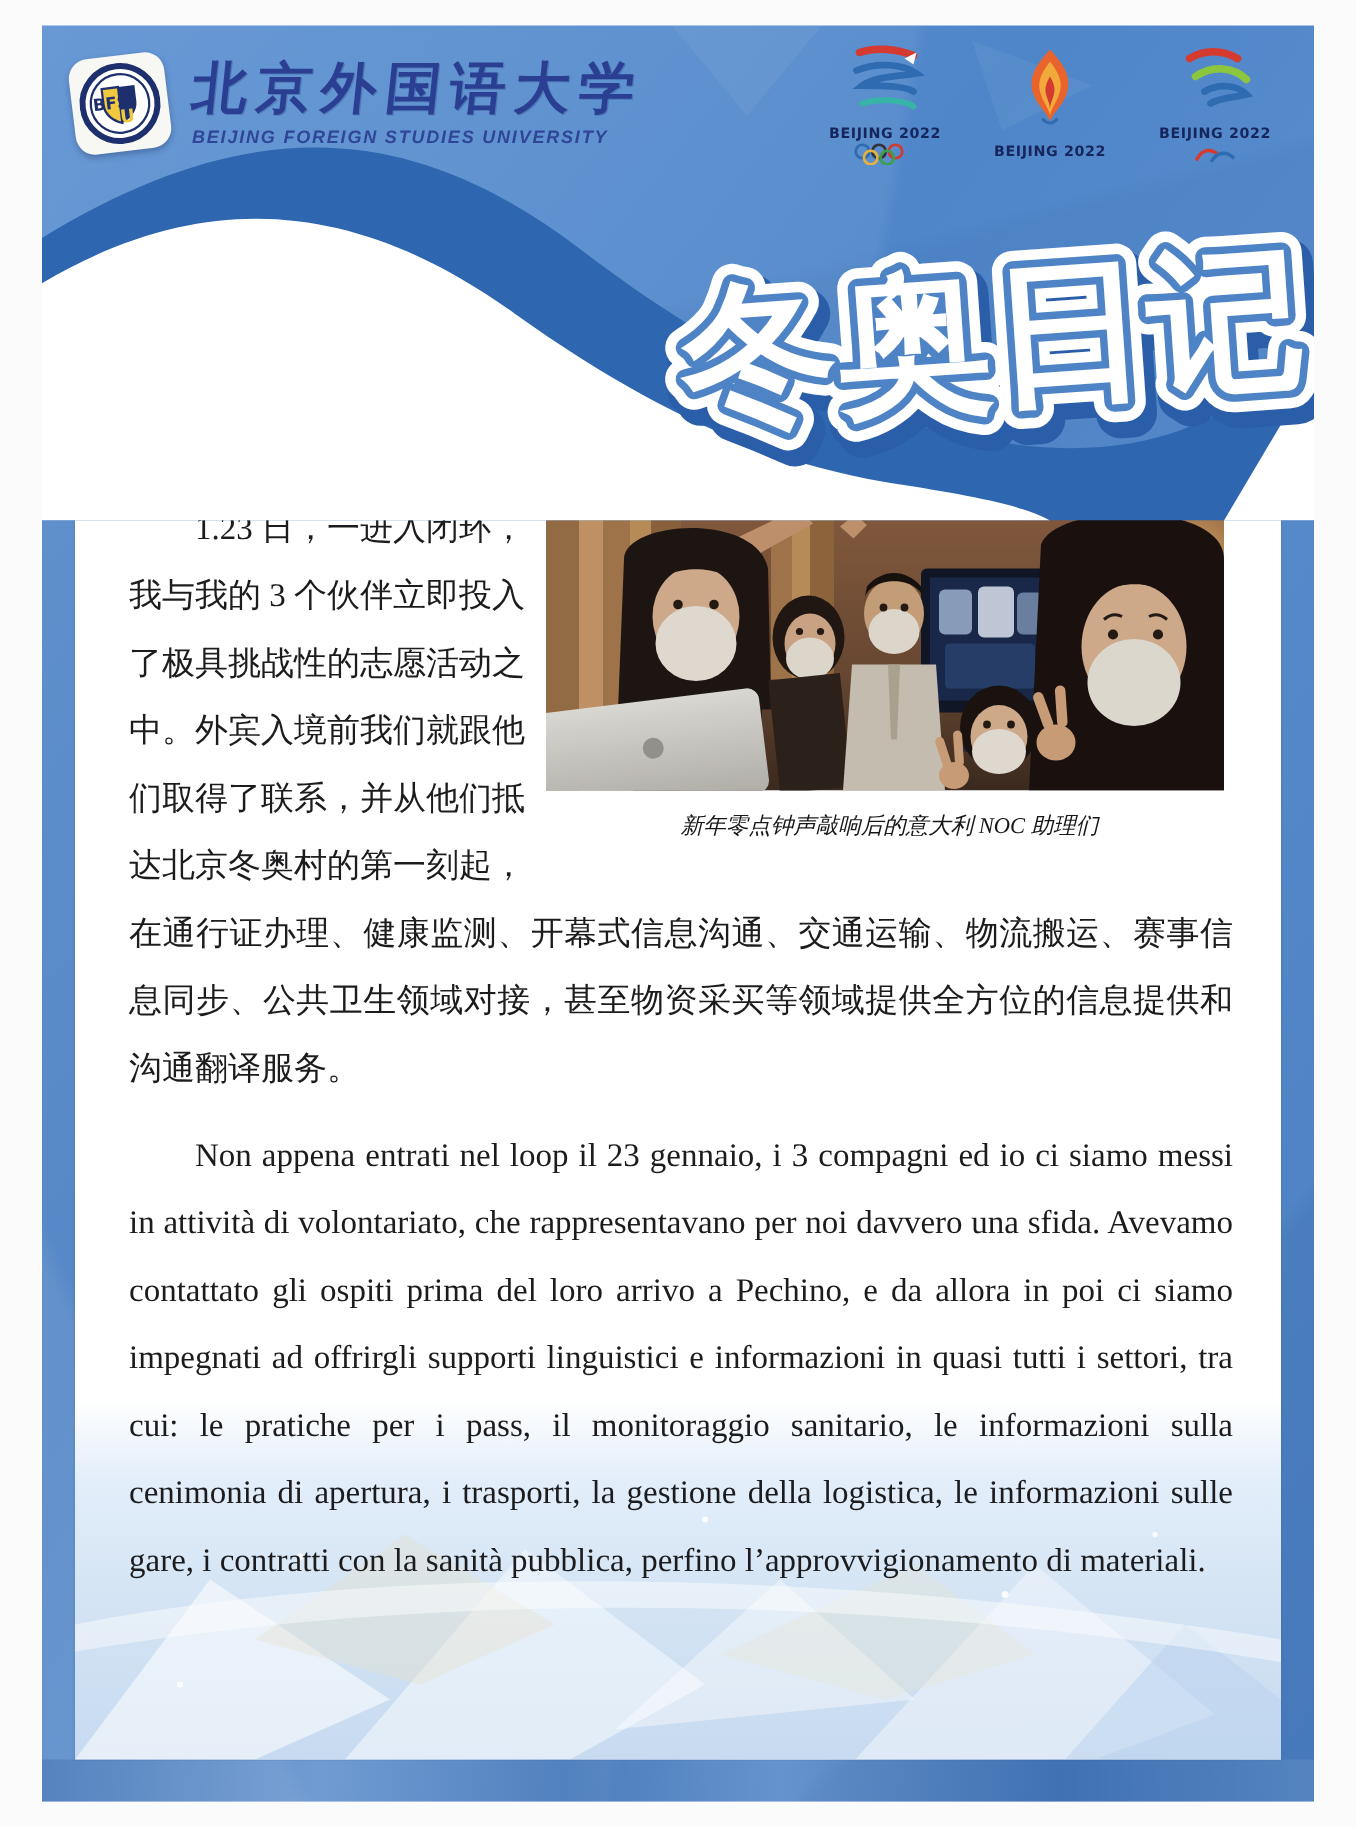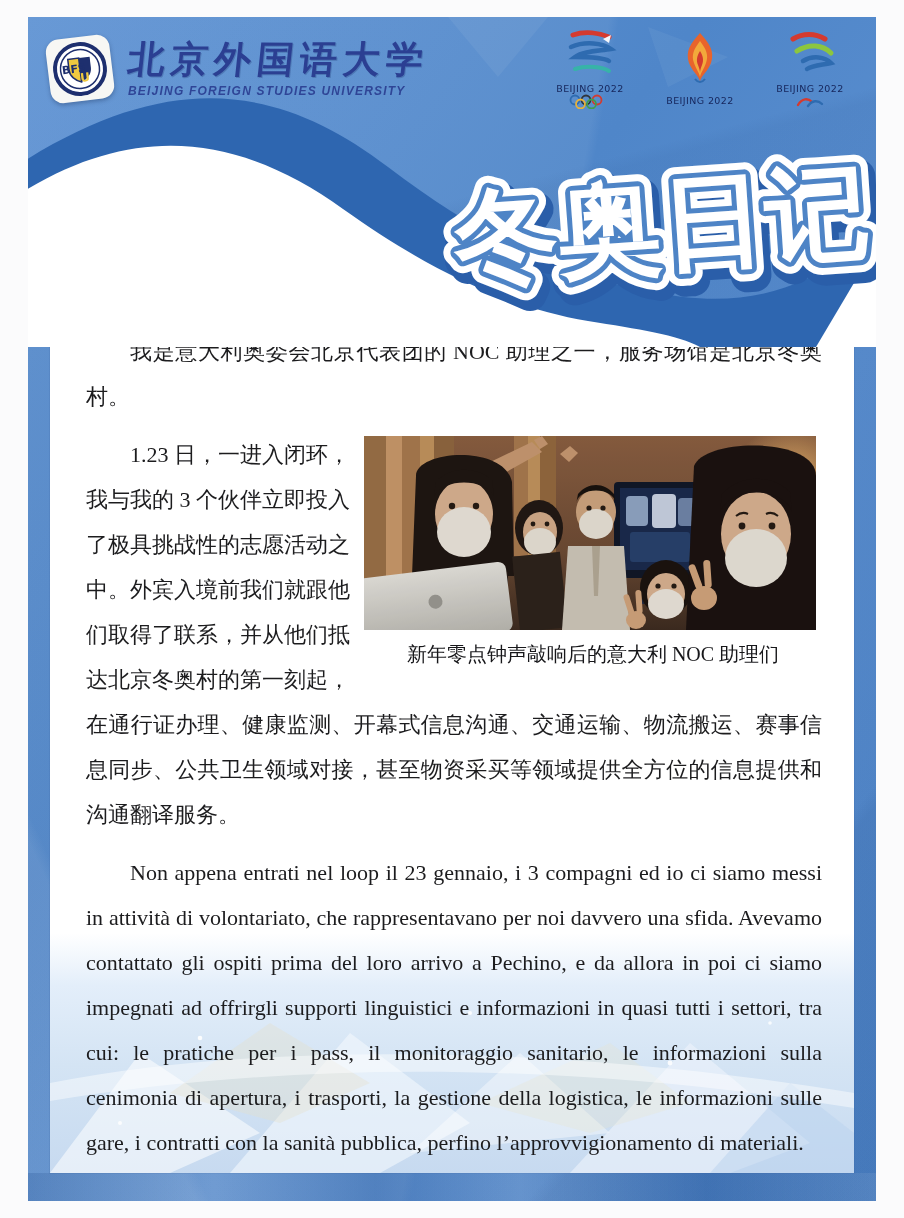--- a/index.html
+++ b/index.html
@@ -41,31 +41,31 @@
   .uni-names { margin-left:16px; padding-top:2px; color:#2b3f92; }
   .uni-zh {
     font-size:37px; line-height:42px; font-weight:bold; letter-spacing:6px;
     transform:skewX(-6deg); text-shadow:1px 1px 0 rgba(20,40,100,.25);
   }
   .uni-en { font-size:12px; line-height:14px; letter-spacing:1.2px; font-family:"Liberation Sans",sans-serif; font-weight:bold; opacity:.92; margin-top:3px;font-style:italic; }
 
   
   .olylogos { position:absolute; right:22px; top:12px; z-index:4; display:flex; gap:22px; }
   .oly { width:88px; text-align:center; color:#16265c; }
-  .oly-label { font-family:"DejaVu Sans",sans-serif; font-weight:normal; font-size:9.5px; letter-spacing:.4px; line-height:11px; }
+  .oly-label { font-family:"DejaVu Sans",sans-serif; font-weight:bold; font-size:9.5px; letter-spacing:.4px; line-height:11px; }
 
   
   .text {
     position:relative; z-index:2; padding:20px 32px 0 36px;
     font-size:22px; line-height:45px; color:#1c1c1e; text-align:justify;
   }
   .para { margin:0 0 13px 0; text-indent:2em; }
   .photo-fig { float:right; width:458px; margin:4px 0 20px 14px; text-indent:0; }
   .photo-fig svg { display:block; width:452px; height:194px; }
-  .photo-caption { text-align:center; font-size:20px; line-height:30px; margin-top:9px; text-indent:0; color:#17171a; }
+  .photo-caption { text-align:center; font-size:15px; line-height:30px; margin-top:9px; text-indent:0; color:#17171a;font-style:italic; }
 
   .ice {
     position:absolute; left:0; right:0; bottom:0; height:240px; z-index:1; overflow:hidden;
     background:linear-gradient(180deg, rgba(235,243,252,0) 0%, #e3eefa 22%, #d4e4f4 55%, #c7daf0 100%);
   }
   .ice svg { position:absolute; left:0; bottom:0; }
 </style>
 </head>
 <body>
 
@@ -161,21 +161,20 @@
         <circle cx="150" cy="105" r="2.3" fill="#ffffff" opacity="0.9"></circle>
         <circle cx="420" cy="80" r="2" fill="#ffffff" opacity="0.9"></circle>
         <circle cx="620" cy="130" r="2.4" fill="#ffffff" opacity="0.85"></circle>
         <circle cx="70" cy="190" r="2" fill="#ffffff" opacity="0.8"></circle>
         <circle cx="720" cy="90" r="1.8" fill="#ffffff" opacity="0.8"></circle>
       </svg>
     </div>
 
     <div class="text">
 
-      <p class="para">我是意大利奥委会北京代表团的 NOC 助理之一，服务场馆是北京冬奥村。</p>
 
 
       <div class="para">
         <figure class="photo-fig" style="margin-top:4px">
 
           <svg viewBox="0 0 452 194" role="img">
             <defs>
               <linearGradient id="room" x1="0" y1="0" x2="0" y2="1">
                 <stop offset="0" stop-color="#8a5f42"></stop>
                   <stop offset="0.6" stop-color="#6b4a35"></stop>

